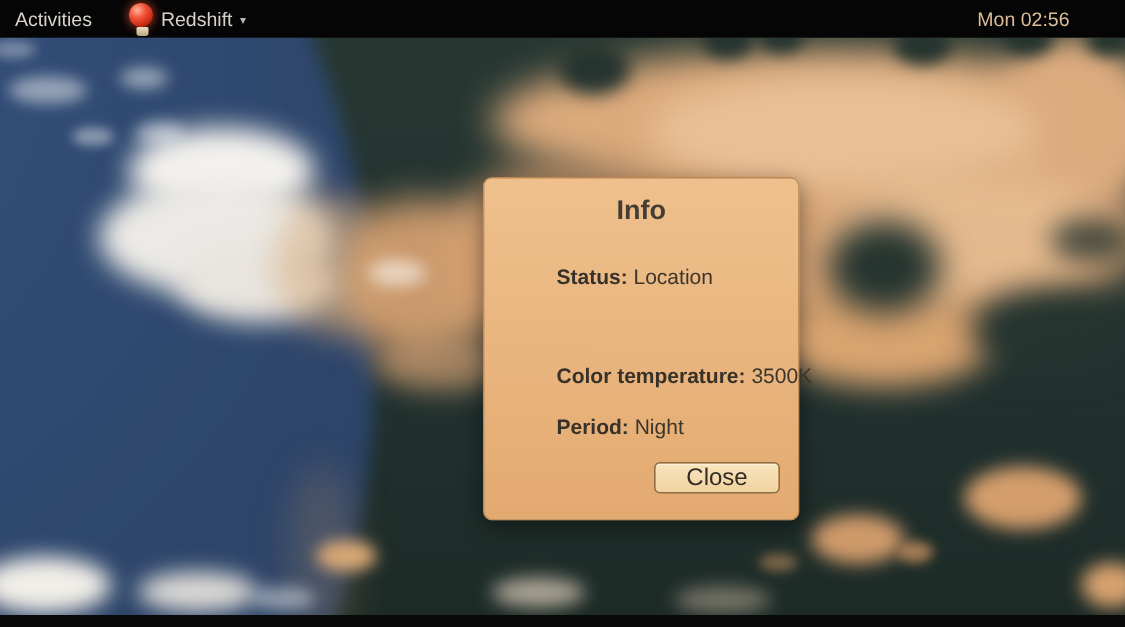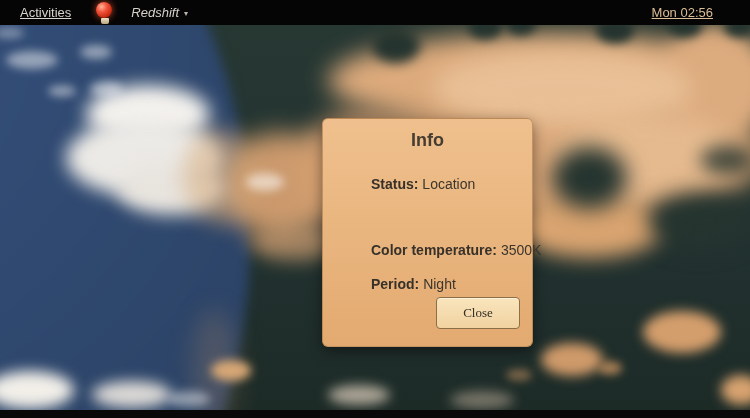--- a/index.html
+++ b/index.html
@@ -9,25 +9,25 @@
     font-family:"Liberation Sans","DejaVu Sans",sans-serif;
     -webkit-font-smoothing:antialiased;
   }
   
   .topbar{
     position:absolute;left:0;top:0;width:750px;height:25px;
     background:var(--topbar-bg,#050505);
     display:flex;align-items:center;z-index:50;
   }
   .tb-item{color:#d8d4cc;font-size:13px;line-height:25px;cursor:default;}
-  .activities{margin-left:20px;text-decoration:underline;}
+  .activities{margin-left:10px;}
   .appmenu{display:flex;align-items:center;margin-left:23px;height:25px;}
-  .appmenu-label{color:#d6d2ca;font-size:13px;margin-left:16px;font-style:italic;}
+  .appmenu-label{color:#d6d2ca;font-size:13px;margin-left:2px;}
   .caret{color:#b9b5ad;font-size:8px;margin-left:5px;margin-top:2px;}
-  .clock{position:absolute;right:37px;top:0;color:var(--clock-color,#dcbd97);font-size:13px;line-height:25px;text-decoration:underline;}
+  .clock{position:absolute;right:37px;top:0;color:var(--clock-color,#dcbd97);font-size:13px;line-height:25px;}
   
   .bulb{position:relative;width:21px;height:23px;display:inline-block;flex:0 0 auto;}
   .bulb-glass{
     position:absolute;top:1px;left:2px;width:16px;height:16px;border-radius:50%;
     background:radial-gradient(circle at 35% 30%, #ffb49a 0%, #f1543a 35%, #c62a10 70%, #7e1404 100%);
     box-shadow:0 0 7px rgba(255,90,50,.75);
   }
   .bulb-base{
     position:absolute;bottom:0;left:7px;width:8px;height:6px;
     background:linear-gradient(#ece1c6,#b9a87e);border-radius:1px 1px 2px 2px;
@@ -55,26 +55,26 @@
   }
   .row{position:absolute;left:13px;white-space:nowrap;font-size:14px;line-height:16px;color:var(--text-dark,#3b352c);}
   .row b{font-weight:bold;color:#37312a;margin-left:35px;}
   .row-status{top:57px;} .row-location{top:90px;} .row-temp{top:123px;} .row-period{top:157px;}
   .redact{
     display:inline-block;width:23px;height:13px;border-radius:2px;vertical-align:-1px;
     background:linear-gradient(100deg,#cba699 0%,#bb9688 30%,#d0aa9c 55%,#c09a8c 80%,#caa598 100%);
     filter:blur(1.3px);opacity:.95;
   }
   .close-btn{
-    position:absolute;right:12px;bottom:17px;width:84px;height:32px;
+    position:absolute;right:12px;bottom:17px;width:84px;height:21px;
     background:linear-gradient(var(--button-bg,#f9e5bd),#f1d2a0);
     border:1px solid var(--button-border,#8c6f47);
     border-radius:4px;
-    font-family:Liberation Serif, serif;
-    font-size:13px;color:#332d24;
+    font-family:Liberation Sans, sans-serif;
+    font-size:16px;color:#332d24;
     box-shadow:inset 0 1px 0 rgba(255,255,255,.45);
     cursor:pointer;
   }
 </style>
 </head>
 <body>
 
 <div class="wp">
 
   <div class="blob" style="left:-890px;top:-355px;width:1140px;height:1140px;

